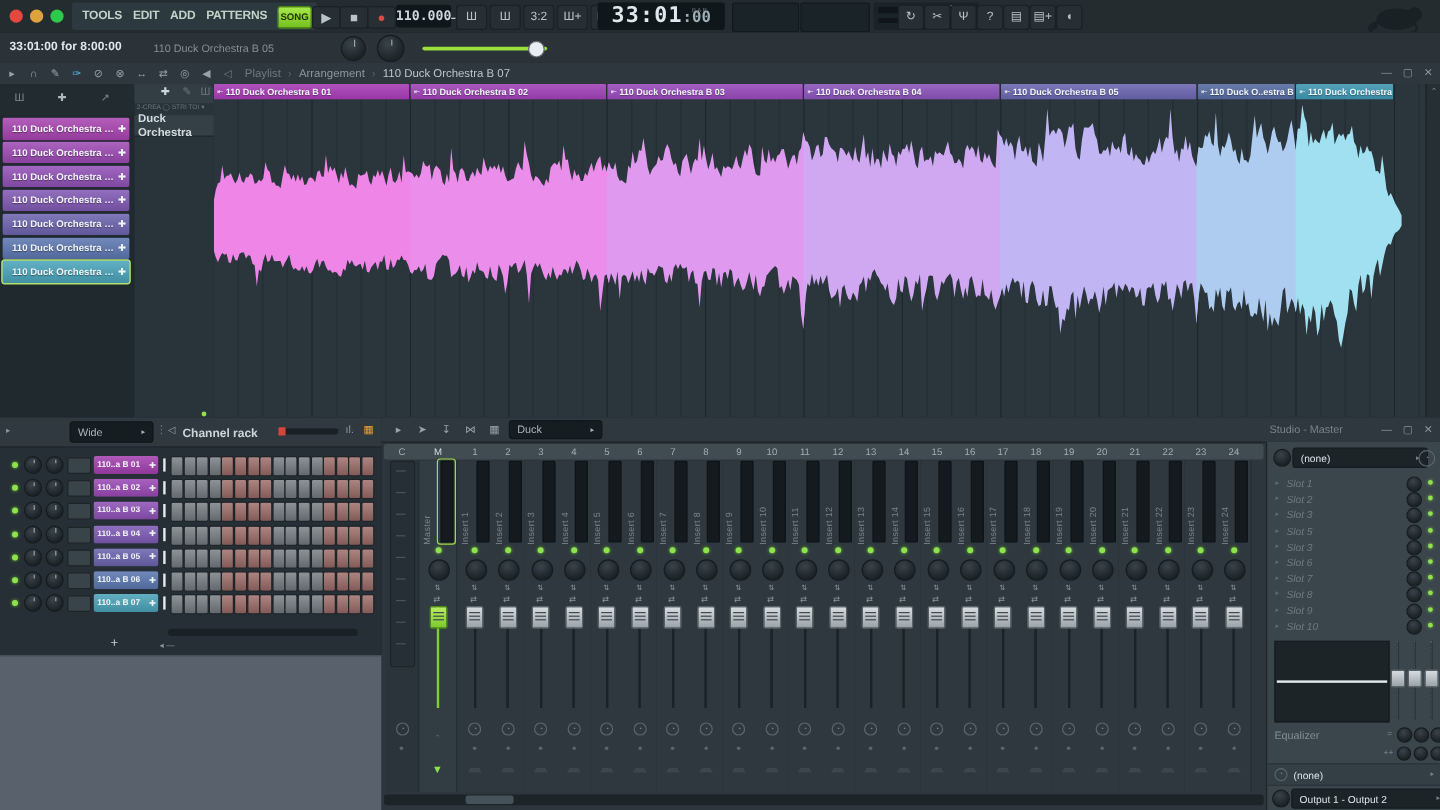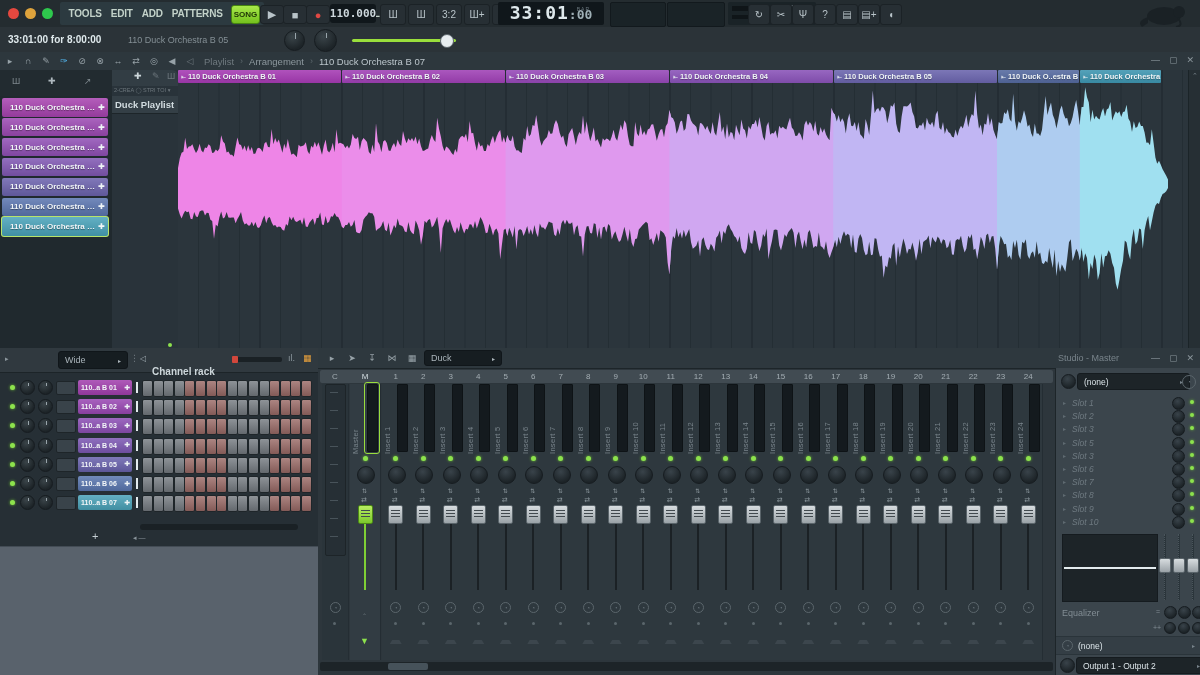--- a/index.html
+++ b/index.html
@@ -67,21 +67,21 @@
   .rnum{position:absolute;top:3px;font-size:6.5px;color:#8d99a0;}
   .rnum.major{color:#c7d2d8;font-weight:bold;}
   #playhead{position:absolute;top:5px;width:0;height:0;border-left:5px solid transparent;border-right:5px solid transparent;border-top:7px solid #8de24d;}
   .clipbar{position:absolute;top:0;height:13px;border-radius:1px;display:flex;align-items:center;overflow:hidden;}
   .clipbar span{font-size:7.5px;font-weight:bold;color:#f0f5f7;white-space:nowrap;text-shadow:0 1px 1px rgba(0,0,0,.35);}
   .clipbar .cb-ico{font-size:6px;margin:0 2px 0 3px;color:#e8eef2;}
   #pl-vscroll{left:1188px;top:18px;width:12px;height:278px;background:#262f34;border-left:1px solid #1b2428;font-size:7px;color:#77828a;text-align:center;}
   
   #chrack{left:0;top:348px;width:318px;height:198px;background:#262f35;border-right:1px solid #161d21;}
   #ch-head{left:0;top:0;width:318px;height:24px;background:#30393f;border-bottom:1px solid #1c2428;}
-  #ch-title{left:152px;top:18px;font-size:10px;font-weight:bold;color:#ccd6da;}
+  #ch-title{left:152px;top:8px;font-size:10px;font-weight:bold;color:#ccd6da;}
   .ch-row{position:absolute;left:0;width:318px;height:19px;}
   .ch-led{position:absolute;left:10px;top:7px;width:5px;height:5px;border-radius:50%;background:#8de24d;box-shadow:0 0 3px #6fbf35;}
   .ch-name{position:absolute;left:78px;top:2px;width:54px;height:15px;border-radius:2px;display:flex;align-items:center;}
   .ch-name span{flex:1;font-size:7px;font-weight:bold;color:#f2f6f8;padding-left:3px;white-space:nowrap;overflow:hidden;}
   .ch-name i{font-style:normal;font-size:7px;color:#eef4f6;padding-right:2px;}
   .step{position:absolute;top:2px;width:9px;height:15px;border-radius:2px;border:1px solid #1e2529;}
   #graypanel{left:0;top:546px;width:318px;height:129px;background:#59626c;border-top:1px solid #434c55;}
   
   #mixer{left:318px;top:348px;width:882px;height:327px;background:#2d363c;}
   #mx-titlebar{left:0;top:0;width:882px;height:20px;background:#2e383e;border-bottom:1px solid #1d2529;display:flex;align-items:center;}
@@ -344,21 +344,21 @@
         </div>
       </div>
 
     <div class="abs" id="track-col">
       <div class="abs" id="track-tabs">
         <span class="abs" style="left:22px;top:1px;font-size:9px;color:#cdd7db;">✚</span>
         <span class="abs" style="left:40px;top:1px;font-size:9px;color:#6c767c;">✎</span>
         <span class="abs" style="left:55px;top:1px;font-size:9px;color:#6c767c;">Ш</span>
       </div>
       <div class="abs" id="track-mini">2-CREA ◯ STRI TOI ▾</div>
-      <div class="abs" id="track-name">Duck Playlist</div>
+      <div class="abs" id="track-name">Duck Orchestra</div>
       <div class="abs" style="left:56px;top:273px;width:4px;height:4px;border-radius:50%;background:#8de24d;"></div>
     </div>
 
     <div class="abs" id="scrollstrip">
       <span class="abs" style="left:1px;top:2px;font-size:7px;color:#77828a;">◂</span>
       <div class="abs" id="ov-handle" style="width:748px;"></div>
     </div>
     <div class="abs" id="ruler">
         <div class="rnum major" style="left: 2px;">1</div>
         <div class="rnum" style="left: 22.5px;">2</div>

